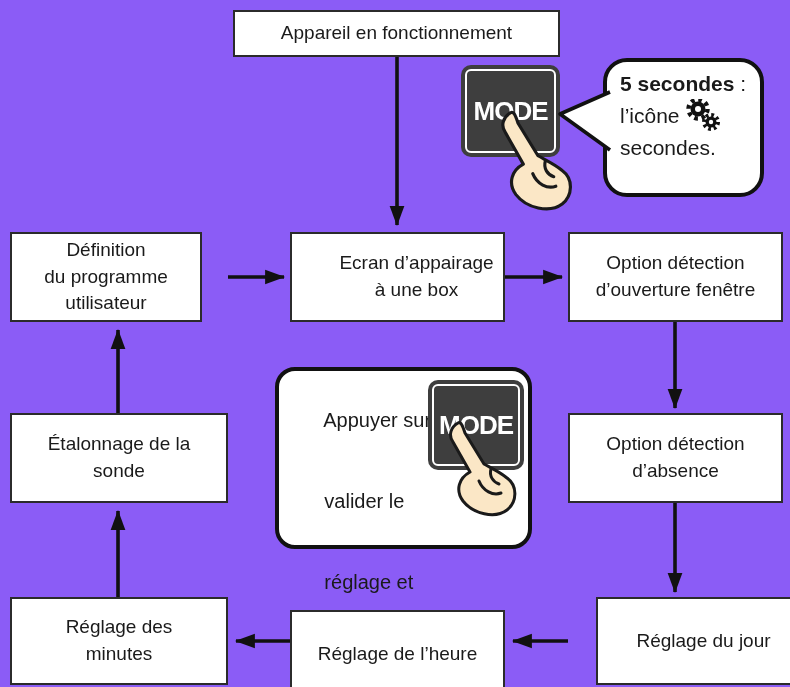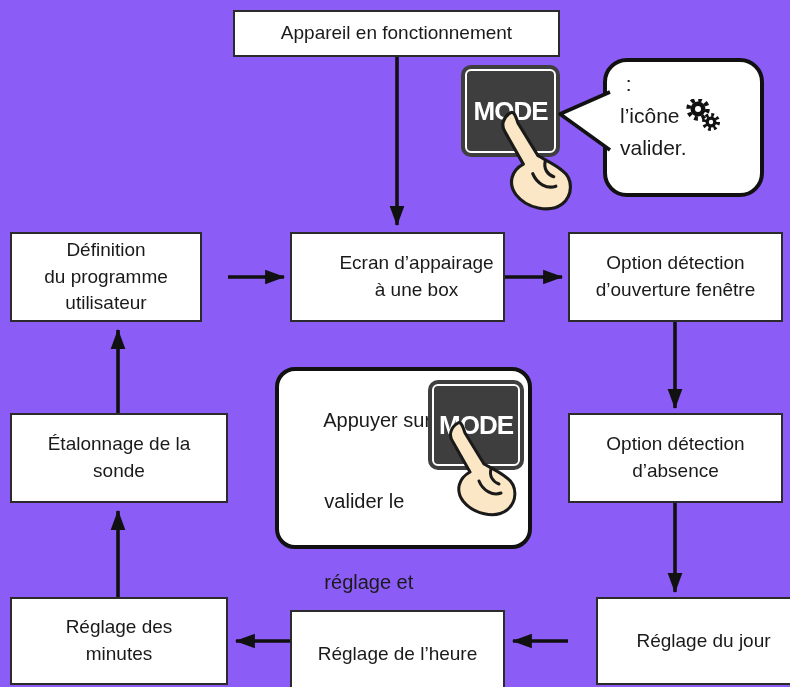--- a/index.html
+++ b/index.html
@@ -162,35 +162,35 @@
   <svg class="hand-svg" style="left:496px; top:108px;" width="84" height="106" viewBox="0 0 80 100">
     <g fill="#fbe7c6" stroke="#1a1a1a" stroke-width="3" stroke-linejoin="round" stroke-linecap="round">
       <path d="M14,4 C7,8 4,16 9,23 L26,53 C15,59 11,71 19,82 C29,95 51,100 63,91 C73,83 74,67 63,59 C56,53 47,49 40,45 L21,14 C19,8 17,2 14,4 Z"></path>
       <path d="M35,62 C39,72 49,77 57,74" fill="none"></path>
       <path d="M47,50 C45,57 49,63 55,65" fill="none"></path>
     </g>
   </svg>
 
   <div class="bubble">
     <div class="row">
-      <span> :</span>
+      <span class="b">5 secondes</span><span> :</span>
     </div>
     <div class="row">
       <span>l’icône</span>
       <svg class="gears" width="34" height="33" viewBox="0 0 34 33">
         <circle cx="12" cy="10" r="7.5" fill="#111"></circle>
         <circle cx="12" cy="10" r="9.5" fill="none" stroke="#111" stroke-width="4.5" stroke-dasharray="3.7 3.76"></circle>
         <circle cx="12" cy="10" r="3" fill="#fff"></circle>
         <circle cx="25" cy="23" r="5.5" fill="#111"></circle>
         <circle cx="25" cy="23" r="7" fill="none" stroke="#111" stroke-width="4" stroke-dasharray="2.7 2.8"></circle>
         <circle cx="25" cy="23" r="2.2" fill="#fff"></circle>
       </svg>
     </div>
     <div class="row">
-      <span>valider.</span>
+      <span>secondes.</span>
     </div>
   </div>
 
   <svg class="overlay" width="790" height="687" viewBox="0 0 790 687">
     <path d="M610,92 L560,114 L610,150" fill="#ffffff" stroke="#111111" stroke-width="3.6" stroke-linejoin="round"></path>
   </svg>
 
   <div class="note">
     <div class="txt">
       <span>Appuyer sur</span>

